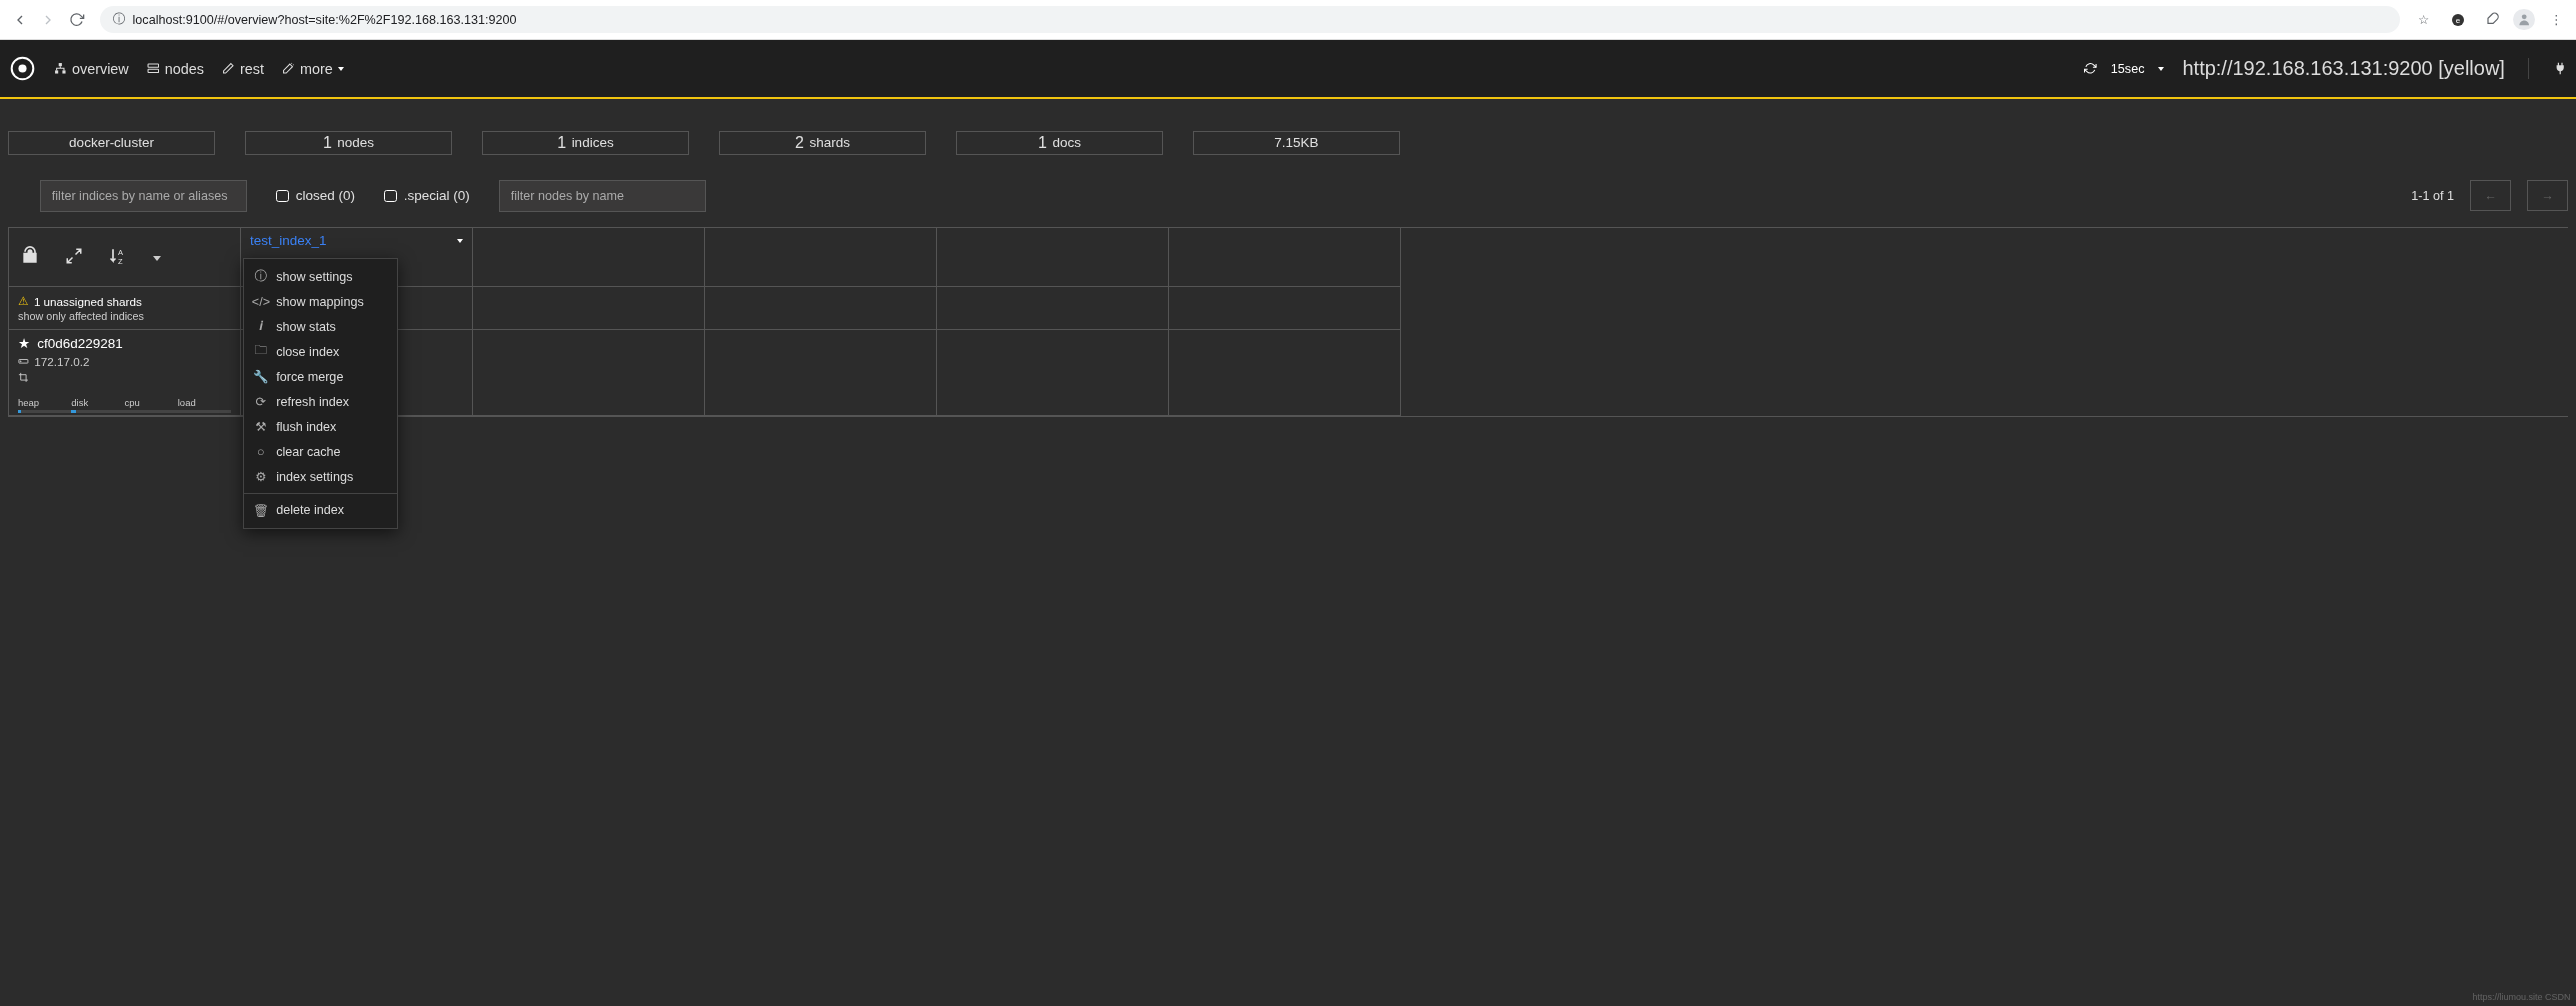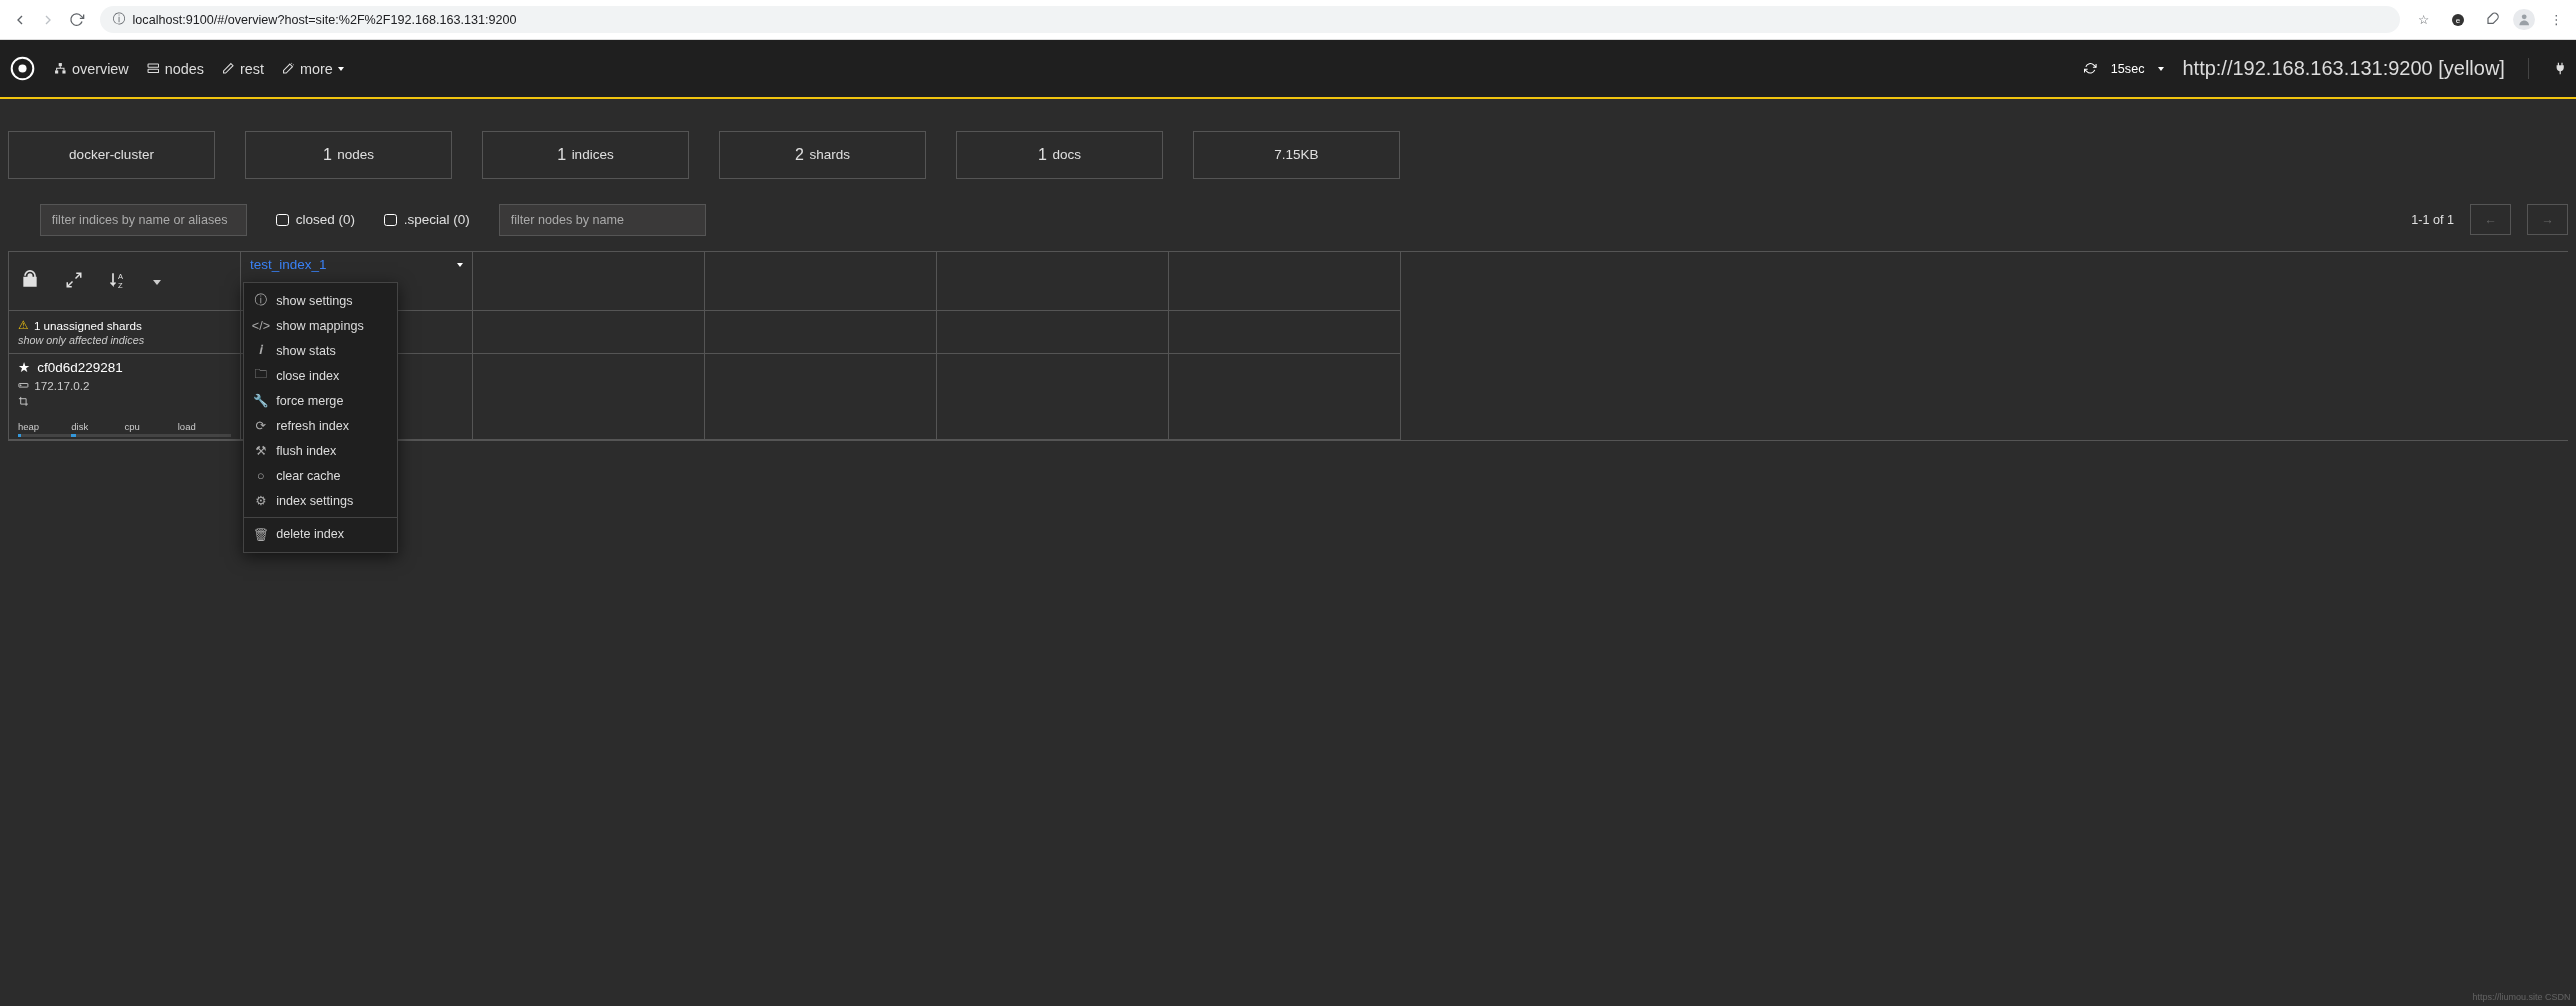--- a/index.html
+++ b/index.html
@@ -25,42 +25,42 @@
 .divider-line { width: 0.9px; height: 21.6px; background: #444; margin: 0 5.4px; }
 
 
 .status-bar { height: 1.8px; background: #f1c40f; }
 
 
 .app-body { background: #2c2c2c; color: #e0e0e0; min-height: calc(100vh - 82px); padding: 32px 8px 18px; }
 
 
 .stats-row { display: flex; gap: 30px; margin-bottom: 25px; }
-.stat-tile { flex: 0 0 207px; border: 0.9px solid #555; height: 48px; display: flex; align-items: center; justify-content: center; gap: 5.4px; font-size: 13.5px; background: transparent; }
+.stat-tile { flex: 0 0 207px; border: 0.9px solid #555; height: 24px; display: flex; align-items: center; justify-content: center; gap: 5.4px; font-size: 13.5px; background: transparent; }
 .stat-tile b { font-size: 16px; font-weight: 400; }
 
 
 .filter-row { display: flex; align-items: center; gap: 29px; margin-bottom: 15.3px; padding-left: 32px; }
 .filter-input { width: 207px; height: 32px; border: 0.9px solid #555; background: #3a3939; color: #ccc; padding: 0 10.8px; font-size: 12.6px; }
 .filter-input::placeholder { color: #aaa; }
 .chk-group { display: flex; align-items: center; gap: 7.2px; font-size: 13.5px; color: #e0e0e0; }
 .chk { width: 12.6px; height: 12.6px; border: 1.8px solid #fff; border-radius: 2.7px; cursor: pointer; }
 .page-ctrls { margin-left: auto; display: flex; align-items: center; gap: 16px; }
 .page-btn { width: 41px; height: 31px; border: 0.9px solid #555; background: transparent; display: flex; align-items: center; justify-content: center; color: #666; }
 
 
 .grid { display: grid; grid-template-columns: 232px repeat(5, 232px); border: 0.9px solid #555; border-right: none; }
 .grid > div { border-right: 0.9px solid #555; border-bottom: 0.9px solid #555; }
 .hdr-corner { height: 59px; display: flex; align-items: center; gap: 25px; padding: 0 10.8px; }
 .hdr-corner .ic { color: #e0e0e0; cursor: pointer; }
 .hdr-index { height: 59px; padding: 5.4px 9px; display: flex; flex-direction: column; position: relative; }
 .idx-name { display: flex; align-items: center; justify-content: space-between; font-size: 13.5px; color: #3b82f6; }
 .row-warn { height: 43px; display: flex; flex-direction: column; justify-content: center; padding: 0 9px; font-size: 11.7px; gap: 1.8px; }
 .row-warn .w1 { display: flex; gap: 5.4px; align-items: center; color: #fff; }
-.row-warn .w2 { font-style: italic; color: #ccc; font-size: 10.8px; }
+.row-warn .w2 { color: #ccc; font-size: 10.8px; }
 .grid-cell-warn { height: 43px; }
 .node-cell { height: 86px; padding: 5.4px 9px; display: flex; flex-direction: column; gap: 3.6px; }
 .node-line1 { display: flex; gap: 7.2px; align-items: center; font-size: 13.5px; color: #fff; }
 .node-line2 { display: flex; gap: 5.4px; align-items: center; font-size: 11.7px; color: #ccc; }
 .node-stats { display: grid; grid-template-columns: repeat(4,1fr); margin-top: 9px; }
 .node-stat { font-size: 9.5px; color: #ccc; }
 .node-bar { height: 2.7px; background: #444; margin-top: 1.8px; position: relative; }
 .node-bar span { position: absolute; left: 0; top: 0; height: 2.7px; background: #3498db; }
 .shard-cell { height: 86px; padding: 5.4px; }
 .shard-box { width: 3.6px; height: 72px; background: #1abc9c; border-radius: 0.9px; }

